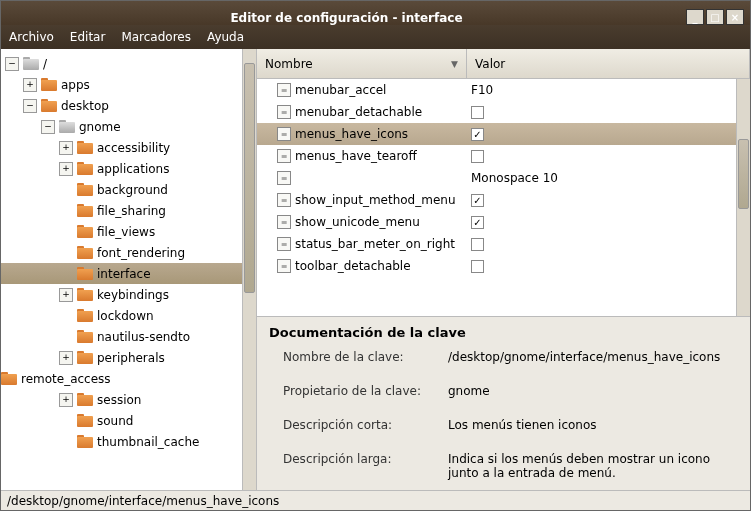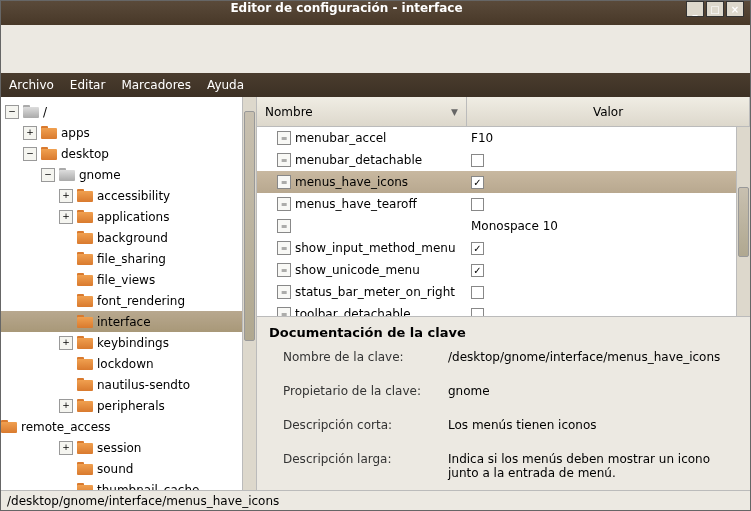--- a/index.html
+++ b/index.html
@@ -1,38 +1,38 @@
 <!DOCTYPE html>
 <html><head>
 <meta charset="utf-8">
 <style>
 * { box-sizing: border-box; margin: 0; padding: 0; font-family: "DejaVu Sans", Arial, sans-serif; font-size: 12px; }
 body { width: 751px; height: 511px; background: #ece9e2; display: flex; flex-direction: column; border: 1px solid #666; }
-.titlebar { background: linear-gradient(#5a4a3a, #483828); color: #fff; height: 24px; display: flex; align-items: flex-start; padding: 0 6px; font-weight: bold; }
+.titlebar { background: linear-gradient(#5a4a3a, #483828); color: #fff; height: 24px; display: flex; align-items: flex-end; padding: 0 6px; font-weight: bold; }
 .titlebar .spacer { flex: 1; }
 .titlebar .title { flex: 2; text-align: center; }
 .win-btns { display: flex; gap: 2px; }
 .win-btn { width: 18px; height: 16px; background: #ddd8cc; border: 1px solid #333; display: flex; align-items: center; justify-content: center; font-size: 10px; cursor: pointer; }
-.menubar { background: linear-gradient(#4a3c2e, #3c3024); color: #fff; height: 24px; display: flex; align-items: center; padding: 0 8px; gap: 16px; margin-top: 48px; }
+.menubar { background: linear-gradient(#4a3c2e, #3c3024); color: #fff; height: 24px; display: flex; align-items: center; padding: 0 8px; gap: 16px; }
 .menubar span { cursor: pointer; }
 .main { flex: 1; display: flex; overflow: hidden; }
 .tree-pane { width: 256px; background: #fff; border-right: 1px solid #bbb; overflow-y: auto; padding: 4px 0; position: relative; }
 .tree-row { display: flex; align-items: center; height: 21px; padding-right: 4px; cursor: pointer; white-space: nowrap; }
 .tree-row.selected { background: linear-gradient(#b8a88f, #a89878); }
 .expander { width: 14px; height: 14px; border: 1px solid #999; background: #f5f5f0; display: flex; align-items: center; justify-content: center; font-size: 9px; margin-right: 4px; cursor: pointer; line-height: 1; }
 .folder-icon { width: 16px; height: 13px; margin-right: 4px; position: relative; }
 .folder-icon::before { content: ""; position: absolute; top: 0; left: 0; width: 7px; height: 3px; background: #d97a2e; border-radius: 1px 1px 0 0; }
 .folder-icon::after { content: ""; position: absolute; top: 2px; left: 0; width: 16px; height: 11px; background: linear-gradient(#f0a050, #d97a2e); border-radius: 1px; }
 .folder-icon.grey::before { background: #aaa; }
 .folder-icon.grey::after { background: linear-gradient(#ddd, #aaa); }
 .right-pane { flex: 1; display: flex; flex-direction: column; overflow: hidden; }
 .list-header { display: flex; background: linear-gradient(#f0ede4, #ddd8cc); border-bottom: 1px solid #bbb; height: 30px; }
 .list-header .col { padding: 3px 8px; border-right: 1px solid #bbb; display: flex; align-items: center; cursor: pointer; }
 .col-name { width: 210px; }
-.col-value { flex: 1; justify-content: center; }
+.col-value { flex: 1; }
 .sort-ind { margin-left: auto; font-size: 9px; color: #666; }
 .list-body { flex: 1; overflow-y: auto; background: #fff; }
 .list-row { display: flex; height: 22px; align-items: center; cursor: pointer; }
 .list-row.selected { background: linear-gradient(#c8b8a0, #b8a88f); }
 .list-row .cell-name { width: 210px; display: flex; align-items: center; padding-left: 20px; gap: 4px; }
 .list-row .cell-value { flex: 1; padding-left: 4px; display: flex; align-items: center; }
 .key-icon { width: 14px; height: 14px; border: 1px solid #888; background: #f8f8f5; display: flex; align-items: center; justify-content: center; font-size: 8px; color: #666; }
 .checkbox { width: 13px; height: 13px; border: 1px solid #888; background: #fff; display: flex; align-items: center; justify-content: center; font-size: 10px; }
 .doc-pane { border-top: 1px solid #bbb; padding: 8px 12px 10px; background: #ece9e2; }
 .doc-title { font-weight: bold; font-size: 13px; margin-bottom: 10px; }

